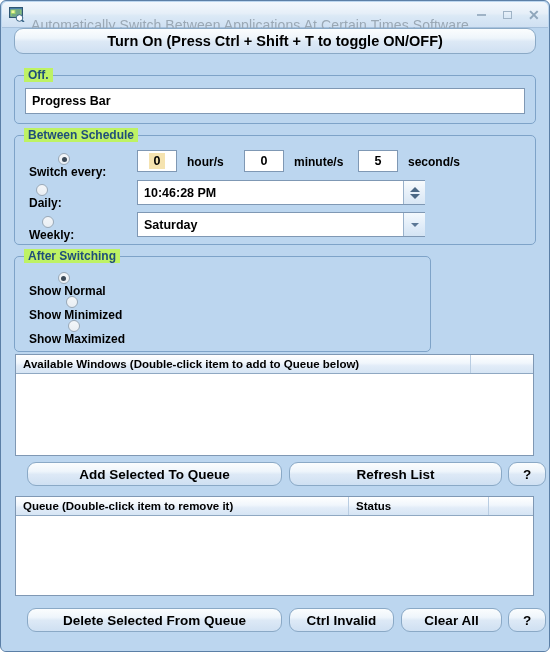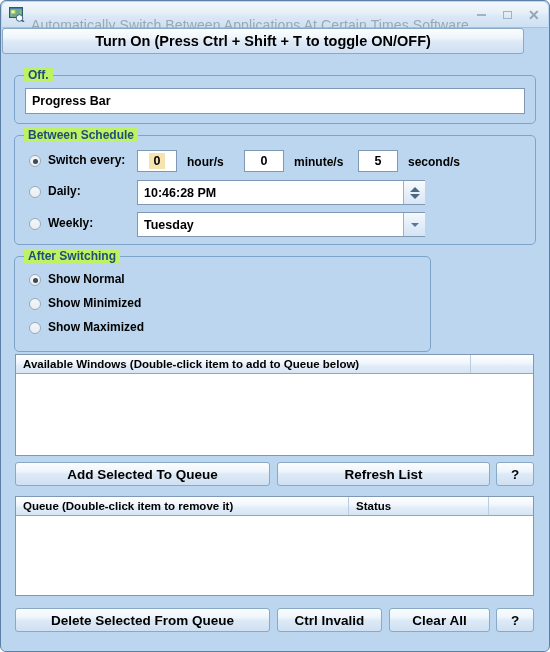--- a/index.html
+++ b/index.html
@@ -87,29 +87,30 @@
     top: 27px;
     width: 546px;
     height: 623px;
     background: #bcd6ef;
   }
   
   .btn {
     box-sizing: border-box;
     background: linear-gradient(to bottom, #fbfdfe 0%, #eef5fb 38%, #dde9f6 52%, #cfe0f2 100%);
     border: 1px solid #8aa9c6;
-    border-radius: 3px;
+    border-radius: 9px;
     font-family: "Liberation Sans", sans-serif;
     font-weight: bold;
     color: #000000;
     display: flex;
     align-items: center;
     justify-content: center;
     cursor: default;
     user-select: none;
+    margin-left: 12px;
   }
   
   .group {
     position: absolute;
     box-sizing: border-box;
     border: 1px solid #7ea3c8;
     border-radius: 5px;
     background: transparent;
   }
   .group-title {
@@ -158,22 +159,23 @@
     position: absolute;
     font-size: 12px;
     font-weight: bold;
     color: #000;
     white-space: nowrap;
   }
   
   .radio-row {
     position: absolute;
     display: flex;
-    align-items: flex-end;
-    white-space: nowrap;
+    align-items: center;
+    white-space: nowrap;
+    flex-direction: column;
   }
   .radio {
     width: 12px; height: 12px;
     border-radius: 50%;
     box-sizing: border-box;
     background: linear-gradient(to bottom, #f3f6f9 0%, #e9eef3 100%);
     border: 1px solid #9aa9b7;
     margin-right: 7px;
     flex: 0 0 auto;
     position: relative;
@@ -332,21 +334,21 @@
       <div class="tinput" style="left:122px; top:44px; width:288px; height:25px;">10:46:28 PM</div>
       <div class="spinner" style="left:388px; top:45px; height:23px;">
         <span class="tri-up"></span>
         <span class="tri-dn"></span>
       </div>
 
       <div class="radio-row" style="left:14px; top:80px;">
         <span class="radio"></span>
         <span class="radio-label">Weekly:</span>
       </div>
-      <div class="tinput" style="left:122px; top:76px; width:288px; height:25px;">Tuesday</div>
+      <div class="tinput" style="left:122px; top:76px; width:288px; height:25px;">Saturday</div>
       <div class="combo-btn" style="left:388px; top:77px; height:23px;">
         <span class="tri-sm"></span>
       </div>
     </div>
 
     <div class="group" style="left:12px; top:228px; width:417px; height:96px;">
       <span class="group-title">After Switching</span>
 
       <div class="radio-row" style="left:14px; top:15px;">
         <span class="radio checked"></span>

